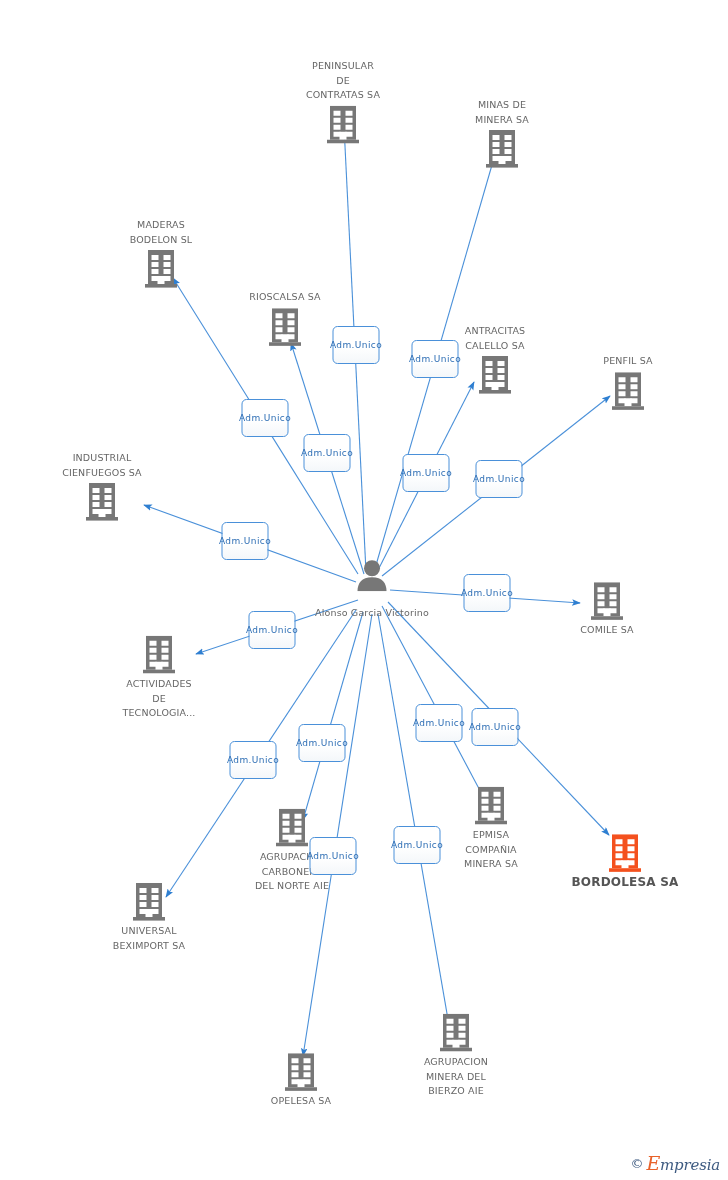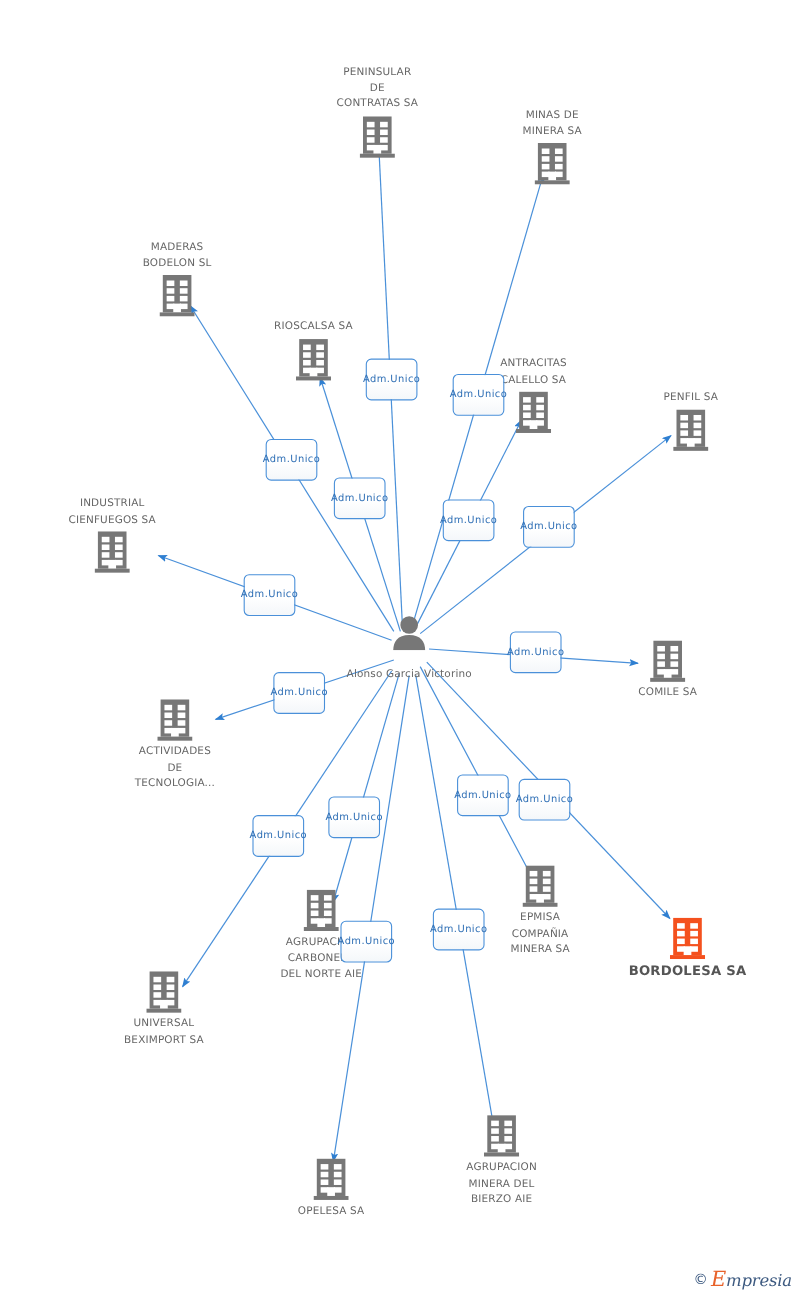--- a/index.html
+++ b/index.html
@@ -212,21 +212,21 @@
             <rect x="6.5" y="19" width="7" height="5" fill="#ffffff"></rect>
             <rect x="18.5" y="19" width="7" height="5" fill="#ffffff"></rect>
             <rect x="6.5" y="26" width="7" height="5" fill="#ffffff"></rect>
             <rect x="18.5" y="26" width="7" height="5" fill="#ffffff"></rect>
     <rect x="12.5" y="26" width="7" height="8" fill="#ffffff"></rect>
     <rect x="0" y="34" width="32" height="3.6" fill="#777777"></rect>
   </svg>
         </span>
         <div class="node-label gap-above">RIOSCALSA SA</div>
       </div>
-      <div class="node label-above" style="left: 485px; top: 359px;">
+      <div class="node label-above" style="left: 495px; top: 359px;">
         <span>
           <svg class="icon-building" viewBox="0 0 32 38" xmlns="http://www.w3.org/2000/svg">
     <rect x="3" y="0" width="26" height="34" fill="#777777"></rect>
     <rect x="6.5" y="5" width="7" height="5" fill="#ffffff"></rect>
             <rect x="18.5" y="5" width="7" height="5" fill="#ffffff"></rect>
             <rect x="6.5" y="12" width="7" height="5" fill="#ffffff"></rect>
             <rect x="18.5" y="12" width="7" height="5" fill="#ffffff"></rect>
             <rect x="6.5" y="19" width="7" height="5" fill="#ffffff"></rect>
             <rect x="18.5" y="19" width="7" height="5" fill="#ffffff"></rect>
             <rect x="6.5" y="26" width="7" height="5" fill="#ffffff"></rect>

